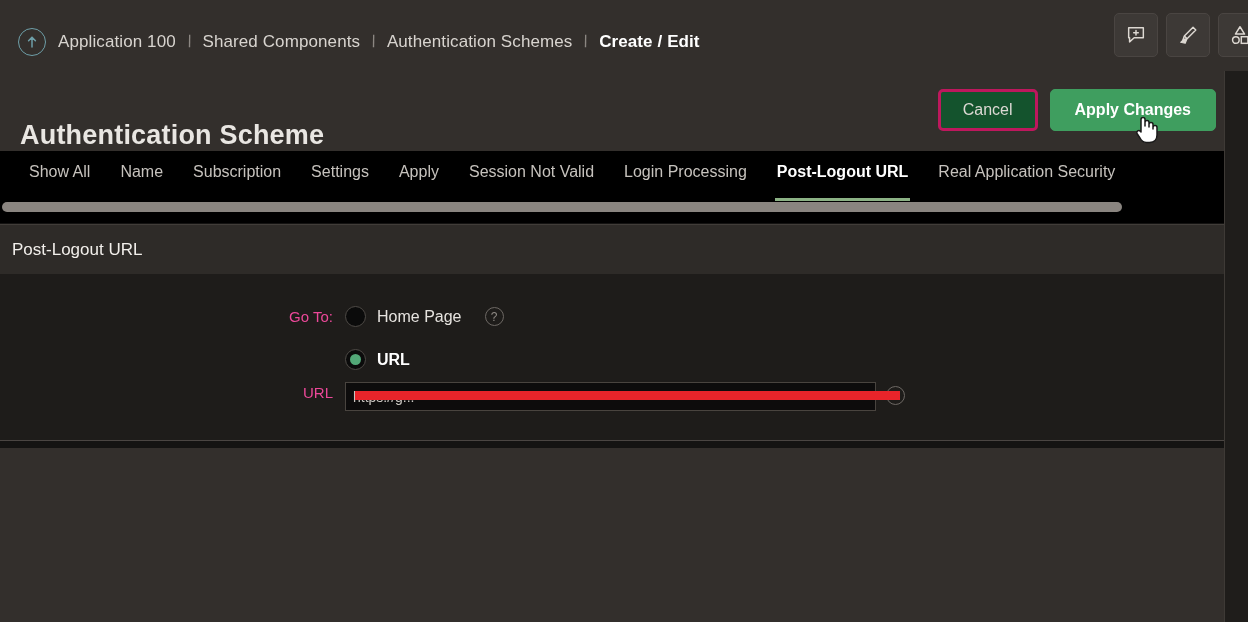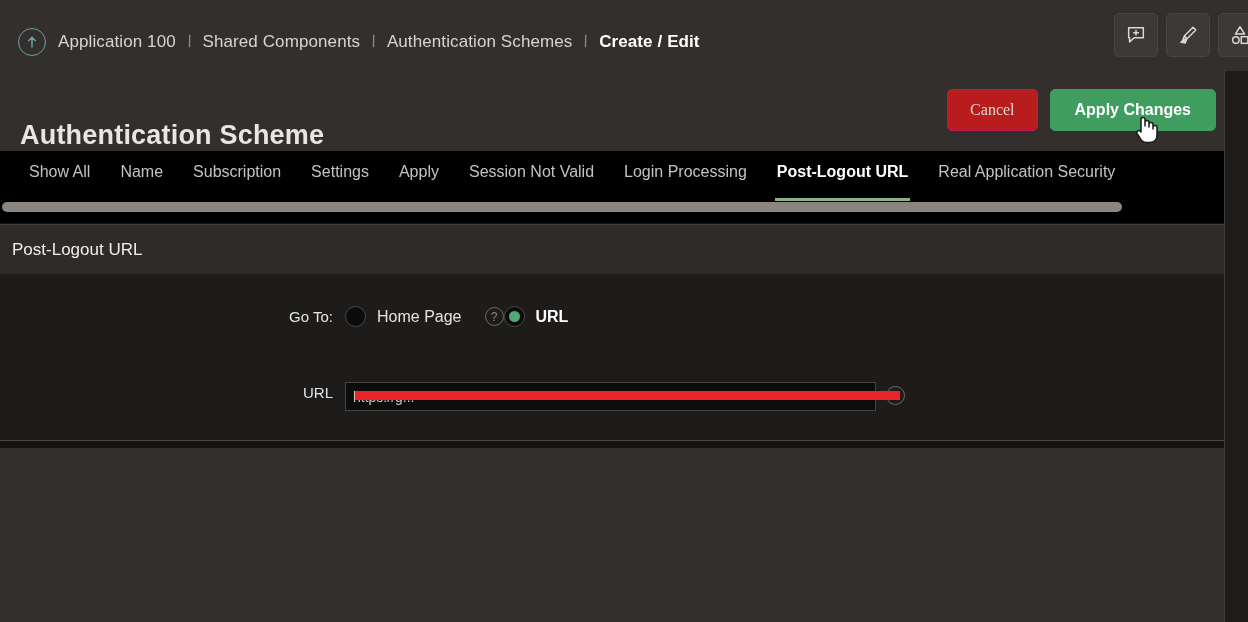--- a/index.html
+++ b/index.html
@@ -85,24 +85,23 @@
   }
   .btn {
     height: 42px;
     border-radius: 5px;
     font-size: 16px;
     display: flex; align-items: center; justify-content: center;
     padding: 0 22px;
     white-space: nowrap;
   }
   .btn-cancel {
-    background: #b91c1c;
-    border: 1px solid #be185d;
+    background: #14532d;
+    border: 3px solid #be185d;
     color: #ddd9d4;
-    font-family: Liberation Serif, serif;
   }
   .btn-apply {
     background: #3f9e5f;
     border: 1px solid #3f9e5f;
     color: #ffffff;
     font-weight: bold;
     position: relative;
     padding: 16px 24px;
   }
 
@@ -182,26 +181,26 @@
     position: absolute;
     display: flex;
     align-items: flex-start;
   }
   .row-goto { left: 0; top: 32px; }
   .row-url  { left: 0; top: 108px; }
 
   .field-label {
     width: 345px;
     text-align: right;
-    color: #e5e5e5;
+    color: #ec4899;
     font-size: 15px;
     padding-top: 2px;
     padding-right: 12px;
   }
-  .radio-group { display: flex; flex-direction: row; gap: 0; }
+  .radio-group { display: flex; flex-direction: column; gap: 22px; }
   .radio-line { display: flex; align-items: center; gap: 11px; }
   .radio {
     width: 21px; height: 21px;
     border-radius: 50%;
     background: #0b0b0b;
     border: 1px solid #4e4a46;
     display: flex; align-items: center; justify-content: center;
     flex: none;
   }
   .radio .dot {

